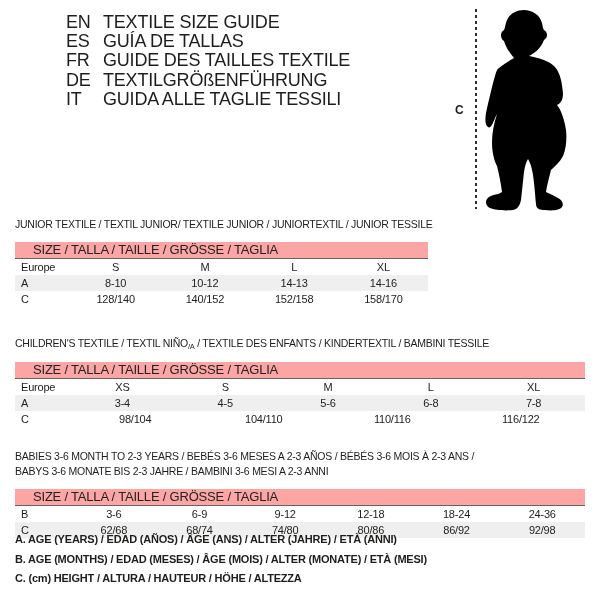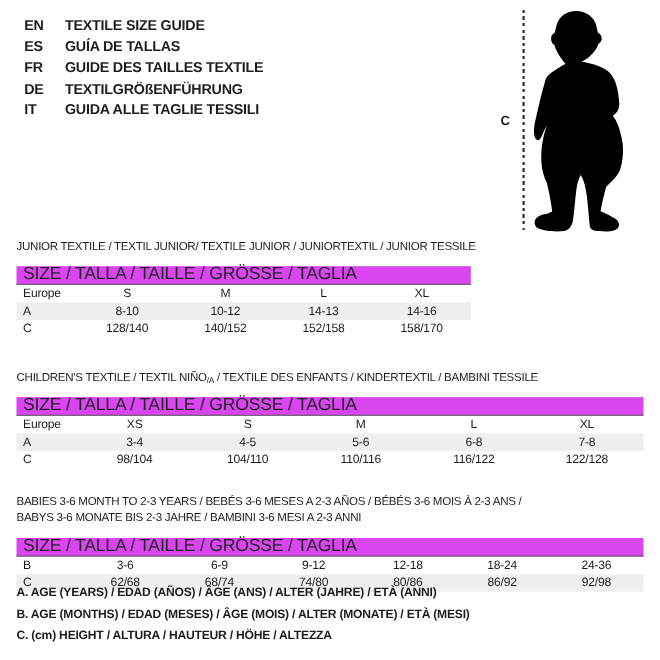--- a/index.html
+++ b/index.html
@@ -3,37 +3,37 @@
 <meta charset="utf-8">
 <style>
   html,body{margin:0;padding:0;}
   body{
     width:600px;height:600px;background:#ffffff;position:relative;overflow:hidden;
     font-family:"Liberation Sans",sans-serif;color:#1d1d1b;
     -webkit-font-smoothing:antialiased;
   }
   
   .lang-list{position:absolute;left:22px;top:13px;}
-  .lang-row{display:flex;font-weight:700;font-size:13px;line-height:19.2px;letter-spacing:-0.2px;}
+  .lang-row{display:flex;font-weight:400;font-size:18px;line-height:19.2px;letter-spacing:-0.2px;margin-left:44px;}
   .lang-code{width:37px;}
   
   .dash-line{position:absolute;left:475px;top:9px;width:2px;height:200px;
     background:repeating-linear-gradient(to bottom,#2e2e2e 0 3px,transparent 3px 6px);}
   .fig-label{position:absolute;left:455px;top:103px;font-weight:700;font-size:12px;}
   .baby-svg{position:absolute;left:483px;top:6px;}
   
   .sec{position:absolute;left:15px;}
   .sec0{top:217px;width:413px;}
   .sec1{top:336px;width:570px;}
   .sec2{top:420px;width:570px;margin-top:29px;}
   .title-block{margin-bottom:10px;}
   .title{font-weight:400;font-size:10.5px;line-height:15px;letter-spacing:-0.25px;white-space:nowrap;}
   .title .sub{font-size:7.5px;position:relative;top:2px;}
-  .bar{height:16px;line-height:16px;background:#d946ef;border-bottom:1px solid #636363;
-    font-size:16px;padding-left:6px;color:#222;letter-spacing:-0.2px;}
+  .bar{height:16px;line-height:16px;background:#fca5a5;border-bottom:1px solid #636363;
+    font-size:13px;padding-left:18px;color:#222;letter-spacing:-0.2px;}
   .trow{display:flex;height:16px;line-height:16px;font-size:11px;letter-spacing:-0.2px;}
   .trow .lbl{width:50px;padding-left:6px;}
   .trow .cell{flex:1;text-align:center;}
   .trow.shaded{background:#efefef;}
   
   .footnotes{position:absolute;left:15px;top:530px;font-weight:700;font-size:11px;
     line-height:19.5px;letter-spacing:-0.2px;}
 </style>
 </head>
 <body>
@@ -159,21 +159,20 @@
           <span class="cell">5-6</span>
           <span class="cell">6-8</span>
           <span class="cell">7-8</span>
         </div>
         <div class="trow">
           <span class="lbl">C</span>
           <span class="cell">98/104</span>
           <span class="cell">104/110</span>
           <span class="cell">110/116</span>
           <span class="cell">116/122</span>
-          <span class="cell">122/128</span>
         </div>
       </div>
       <div class="sec sec2">
         <div class="title-block">
           <div class="title"><span>BABIES 3-6 MONTH TO 2-3 YEARS / BEBÉS 3-6 MESES A 2-3 AÑOS / BÉBÉS 3-6 MOIS À 2-3 ANS /</span></div>
           <div class="title"><span>BABYS 3-6 MONATE BIS 2-3 JAHRE / BAMBINI 3-6 MESI A 2-3 ANNI</span></div>
         </div>
         <div class="bar">SIZE / TALLA / TAILLE / GRÖSSE / TAGLIA</div>
         <div class="trow">
           <span class="lbl">B</span>

